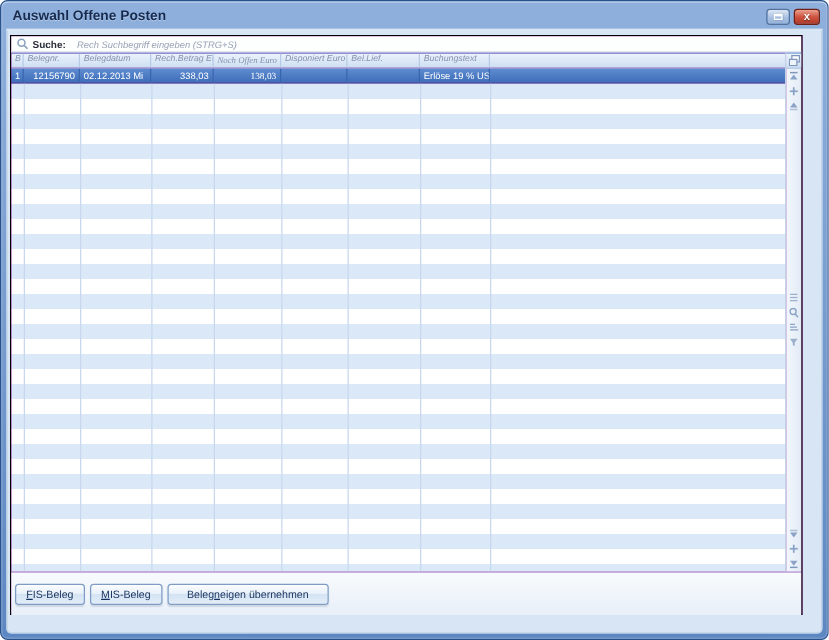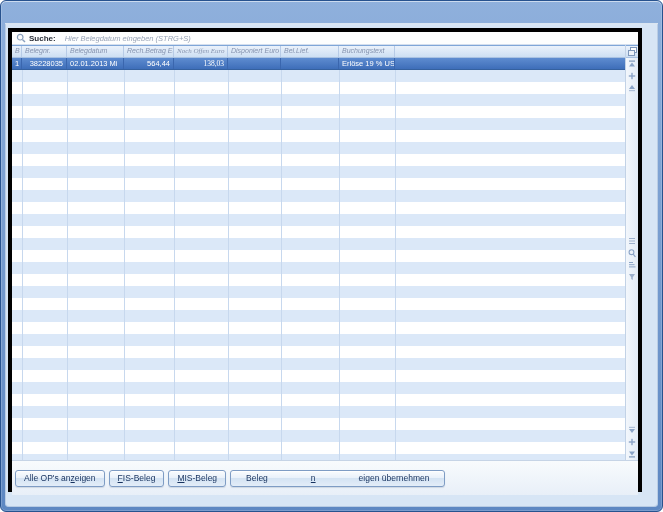--- a/index.html
+++ b/index.html
@@ -20,21 +20,21 @@
   .wbtn.restore .glyph{ width:7px; height:5px; border:1px solid #fff; border-top-width:2px; background:transparent; box-shadow:0 0 1px rgba(0,0,0,.35); }
   .wbtn.close{ width:21px; background:linear-gradient(#eba18f,#cf5340 50%,#b03a28); border:1px solid #701f14; color:#fff; font-size:9px; font-weight:bold; text-shadow:0 1px 1px rgba(0,0,0,.5); }
 
   .bodyarea{
     position:absolute; left:4px; right:4px; top:22px; bottom:4px;
     background:#d7e5f5; border-radius:0 0 4px 4px;
     box-shadow: inset 0 1px 1px rgba(255,255,255,.55), inset 0 0 0 1px rgba(122,154,199,.35);
   }
   .panel{
     position:absolute; left:3px; top:5px; width:634px; height:464px;
-    background:#a21caf; border:4px solid #000000;
+    background:#a21caf; border:1px solid #000000;
   }
 
   
   .search-row{ height:13px; display:flex; align-items:center; padding-left:4px; background:#fdfefe; border-bottom:1px solid #d4dfee; }
   .search-label{ font-size:8px; font-weight:bold; color:#2a2f38; margin-left:3px; }
   .search-hint{ font-size:7.5px; font-style:italic; color:#98a3b6; margin-left:9px; }
 
   
   .grid-zone{ height:415px; display:flex; position:relative; }
   .grid-main{ flex:1; position:relative; overflow:hidden; }
@@ -71,62 +71,71 @@
     display:flex; align-items:center; gap:4px; padding-left:3px; }
   .fbtn{
     height:17px; display:inline-flex; align-items:center; justify-content:center;
     padding:0 8px; font-size:8.5px; color:#17325e;
     background:linear-gradient(#fafcfe 0%,#e9f1fa 45%,#d4e3f3 50%,#e3edf8 100%);
     border:1px solid #7e9cc4; border-radius:3px;
     box-shadow:0 1px 1px rgba(40,70,110,.15), inset 0 1px 0 rgba(255,255,255,.8);
     cursor:default; white-space:nowrap;
   }
   .fbtn .accel{ text-decoration:underline; }
-  .fbtn.wide{ padding:0 15px;gap:43px; }
+  .fbtn.wide{ padding:0 15px; }
 
   svg{ display:block; }
 </style>
 </head>
 <body>
 
 <div class="window">
 
+  <div class="titlebar">
+    <span class="title">Auswahl Offene Posten</span>
+    <span class="winbtns">
+      <span class="wbtn restore">
+        <span class="glyph"></span>
+      </span>
+      <span class="wbtn close">x</span>
+    </span>
+  </div>
 
   <div class="bodyarea">
     <div class="panel">
 
       <div class="search-row">
         <svg width="10" height="10" viewBox="0 0 10 10">
           <circle cx="4.2" cy="4.2" r="2.8" fill="none" stroke="#8aa0bd" stroke-width="1.2"></circle>
           <line x1="6.4" y1="6.4" x2="9" y2="9" stroke="#8aa0bd" stroke-width="1.4"></line>
         </svg>
         <span class="search-label">Suche:</span>
-        <span class="search-hint">Hier Belegdatum eingeben (STRG+S)</span>
+        <span class="search-hint">Rech Suchbegriff eingeben (STRG+S)</span>
       </div>
 
       <div class="grid-zone">
         <div class="grid-main">
 
           <div class="header-row">
             <div class="hcell c0">B</div>
             <div class="hcell c1">Belegnr.</div>
             <div class="hcell c2">Belegdatum</div>
             <div class="hcell c3">Rech.Betrag Euro</div>
             <div class="hcell c4">Noch Offen Euro</div>
             <div class="hcell c5">Disponiert Euro</div>
             <div class="hcell c6">Bel.Lief.</div>
             <div class="hcell c7">Buchungstext</div>
             <div class="hcell cf"></div>
           </div>
 
           <div class="data-row">
             <div class="dcell c0">1</div>
-            <div class="dcell c1 num">38228035</div>
-            <div class="dcell c2">02.01.2013 Mi</div>
-            <div class="dcell c3 num">564,44</div>
+            <div class="dcell c1 num">12156790</div>
+            <div class="dcell c2">02.12.2013 Mi</div>
+            <div class="dcell c3 num">338,03</div>
             <div class="dcell c4 num">138,03</div>
             <div class="dcell c5"></div>
             <div class="dcell c6"></div>
             <div class="dcell c7">Erlöse 19 % USt</div>
             <div class="dcell cf"></div>
           </div>
 
           <div class="stripes">
             <div class="vline" style="left:10px"></div>
             <div class="vline" style="left:55px"></div>
@@ -210,25 +219,20 @@
           <div class="sicon">
             <svg width="8" height="8" viewBox="0 0 8 8">
               <path d="M4 5.5 L1 1.5 L7 1.5 Z" fill="#8aa3c6"></path>
               <rect x="1" y="6.3" width="6" height="1.2" fill="#7e97ba"></rect>
             </svg>
           </div>
         </div>
       </div>
 
       <div class="bottom-bar">
-        <span class="fbtn">
-          <span>Alle OP's an</span>
-            <span class="accel">z</span>
-            <span>eigen</span>
-        </span>
         <span class="fbtn">
           <span></span>
             <span class="accel">F</span>
             <span>IS-Beleg</span>
         </span>
         <span class="fbtn">
           <span></span>
             <span class="accel">M</span>
             <span>IS-Beleg</span>
         </span>

